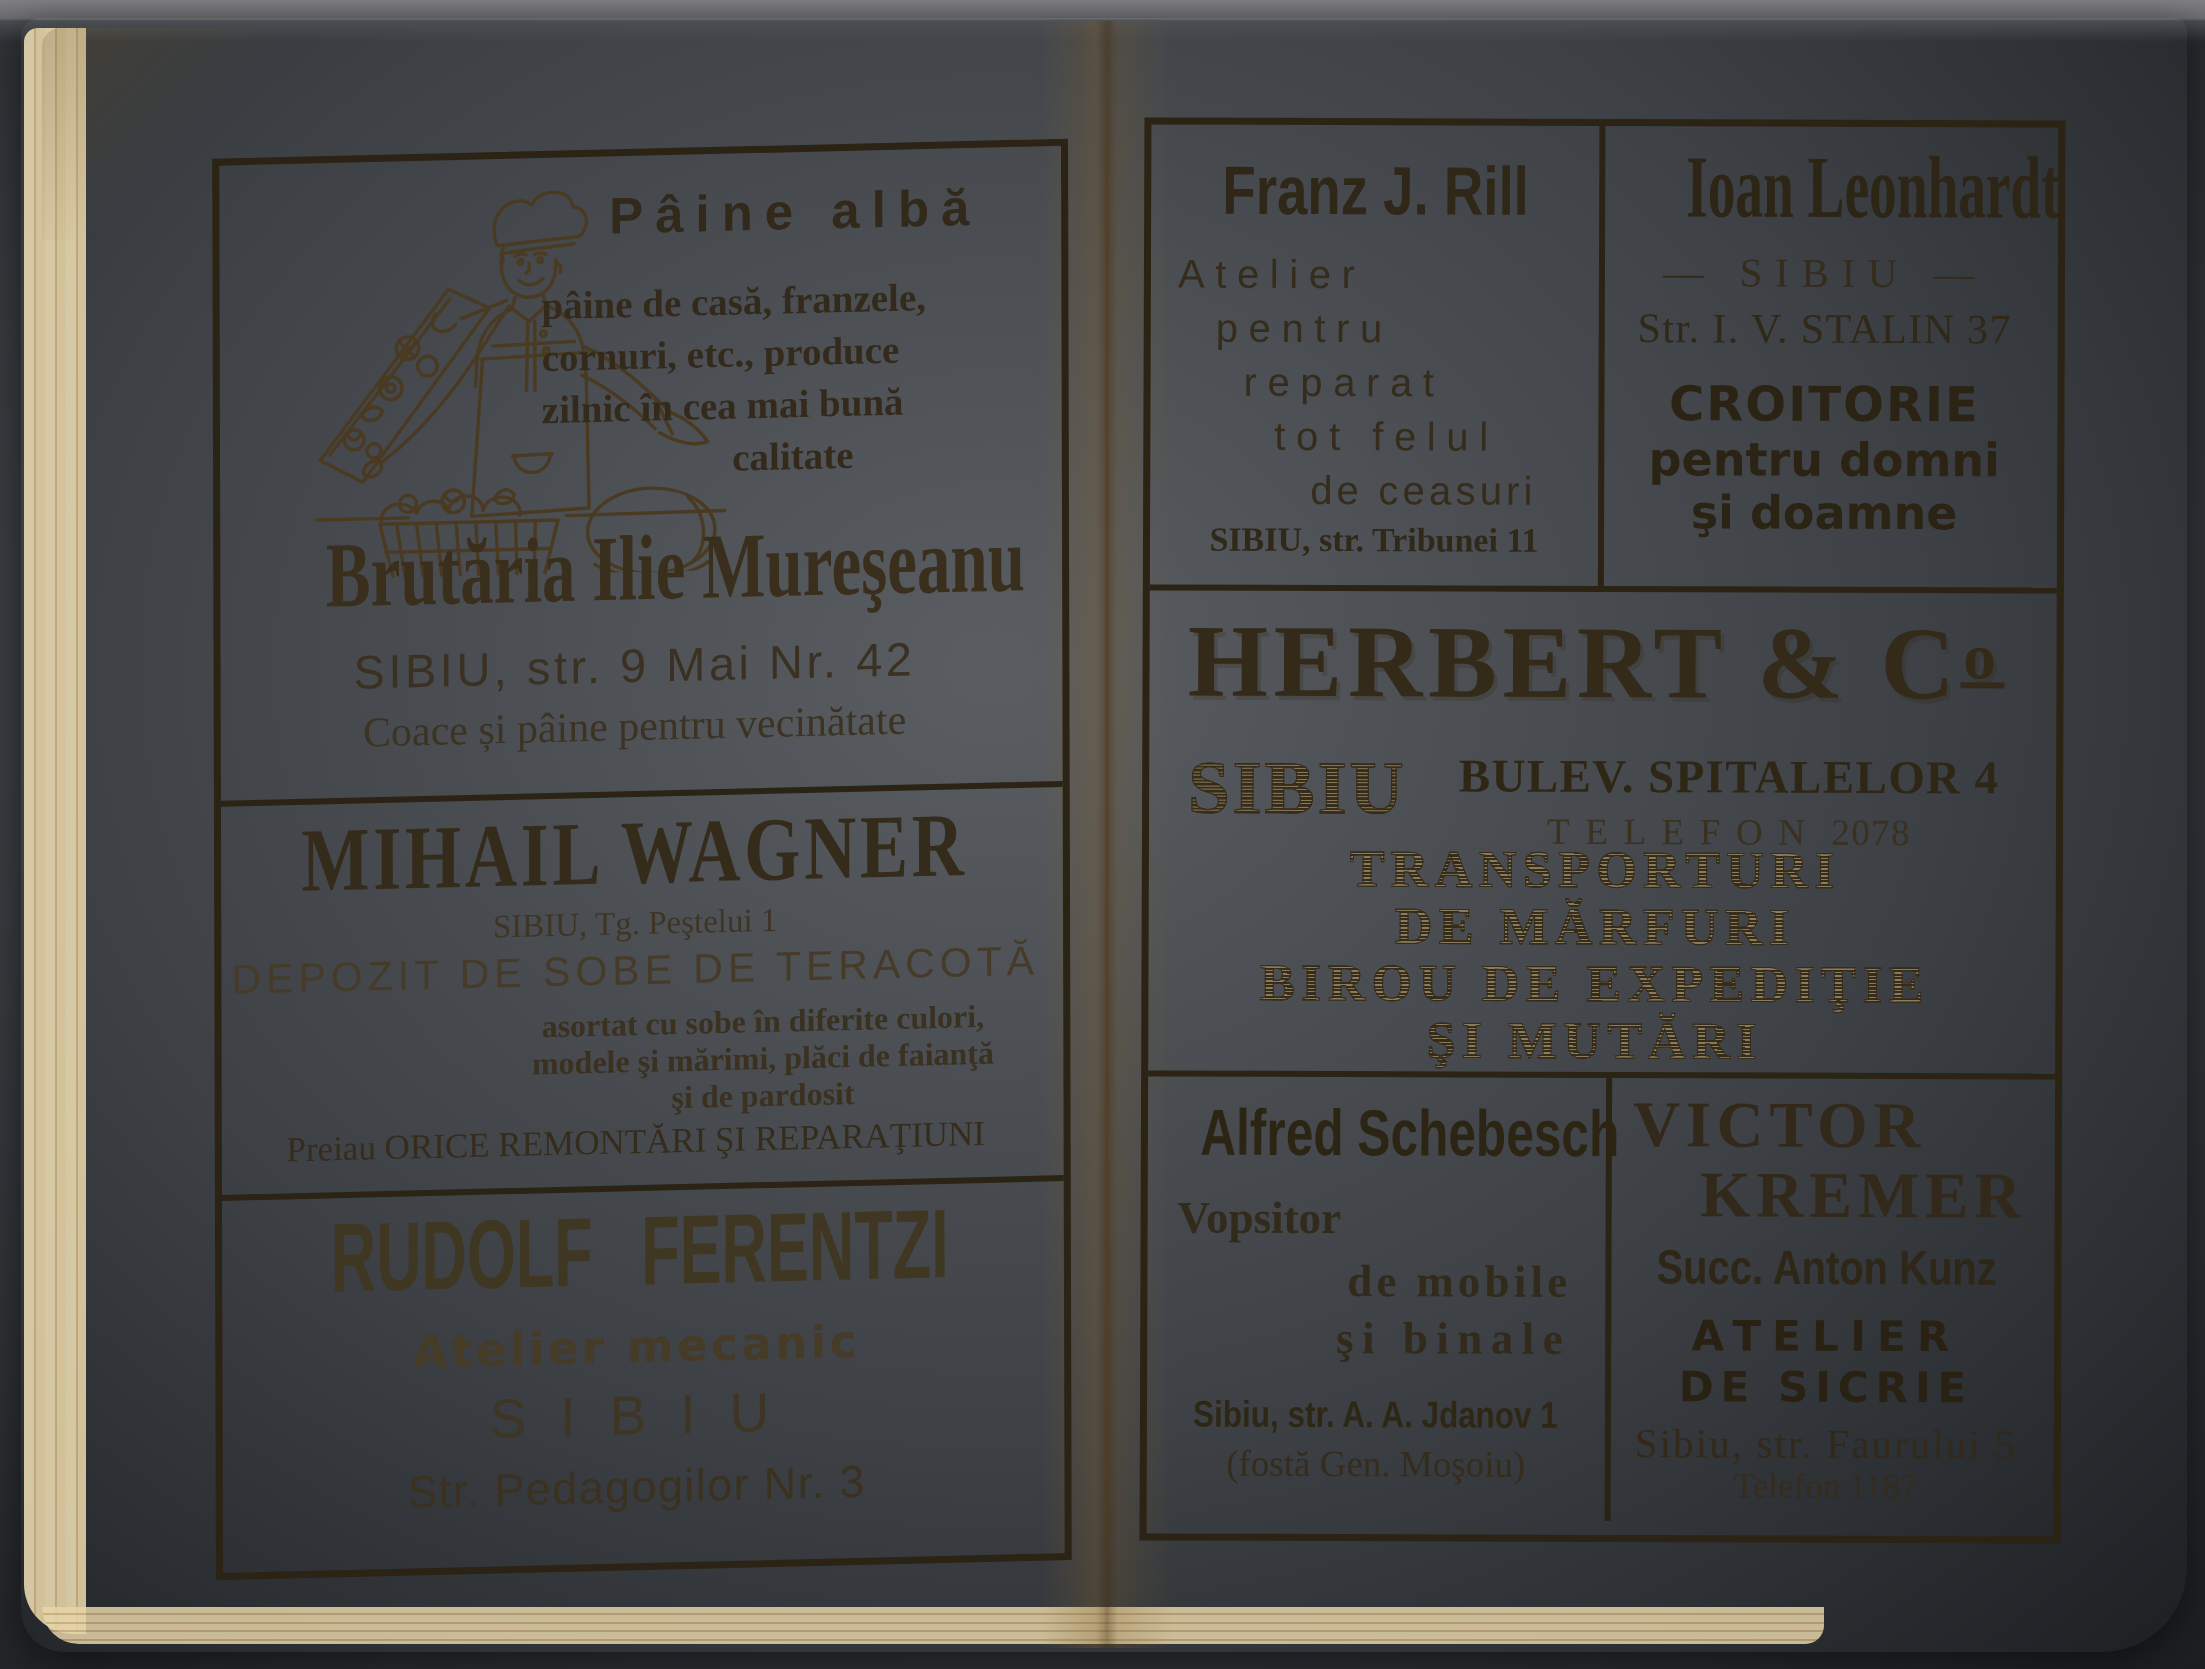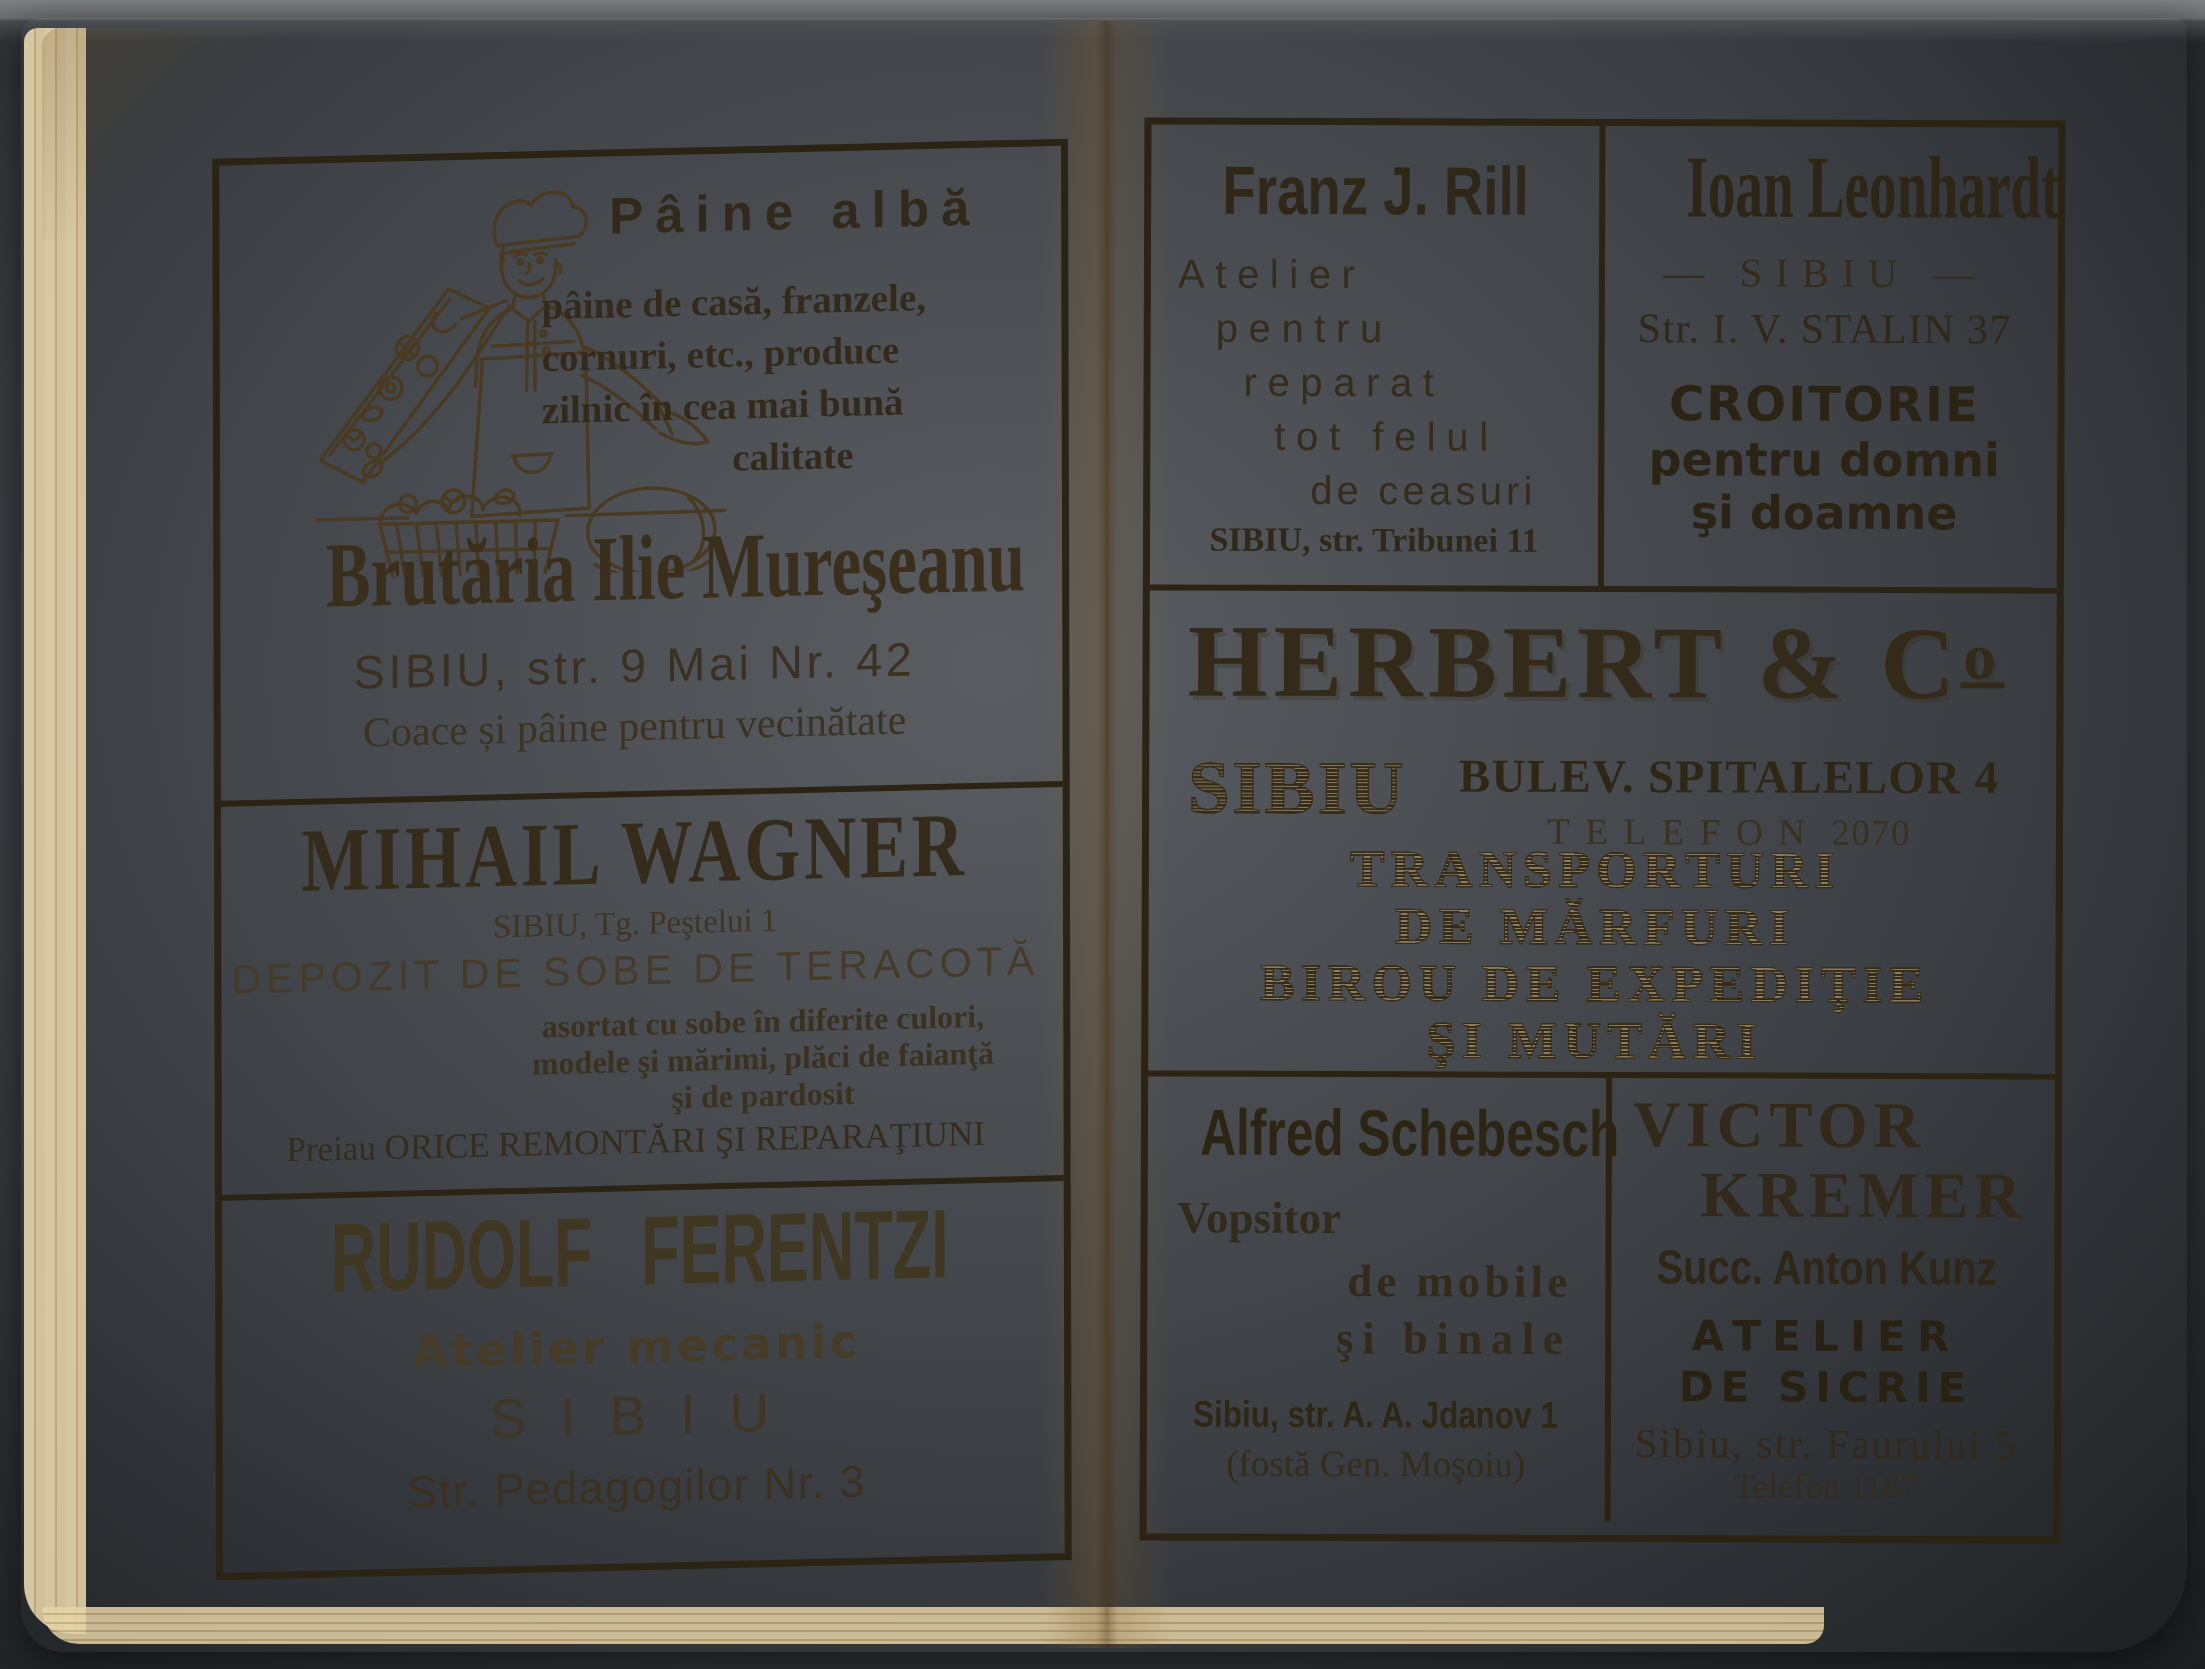--- a/index.html
+++ b/index.html
@@ -309,21 +309,21 @@
 
     <div class="rowMid">
       <div class="abs center serif herb-name">
         <span>HERBERT &amp; C</span><span class="herb-sup">o</span>
       </div>
       <div class="abs serif herb-city ornate">SIBIU</div>
       <div class="abs herb-right">
         <div class="serif herb-address">BULEV. SPITALELOR 4</div>
         <div class="serif herb-phone">
           <span class="lbl">TELEFON</span>
-          <span>2070</span>
+          <span>2078</span>
         </div>
       </div>
       <div class="abs serif herb-services">
         <div class="ornate">TRANSPORTURI</div>
         <div class="ornate">DE MĂRFURI</div>
         <div class="ornate">BIROU DE EXPEDIŢIE</div>
         <div class="ornate">ŞI MUTĂRI</div>
       </div>
     </div>
 

